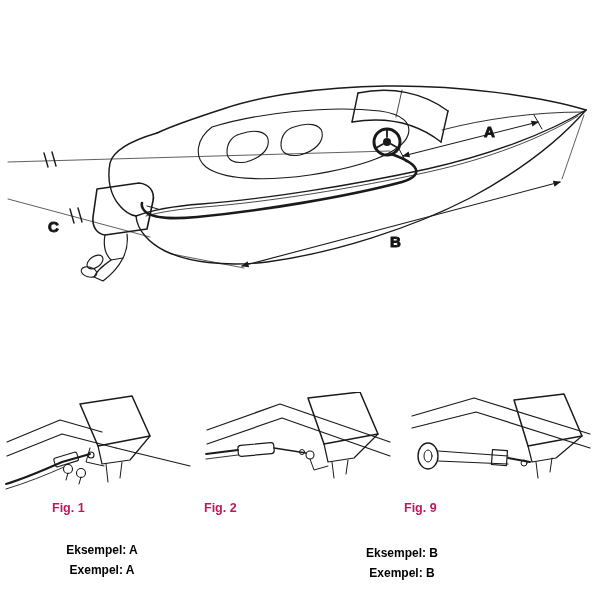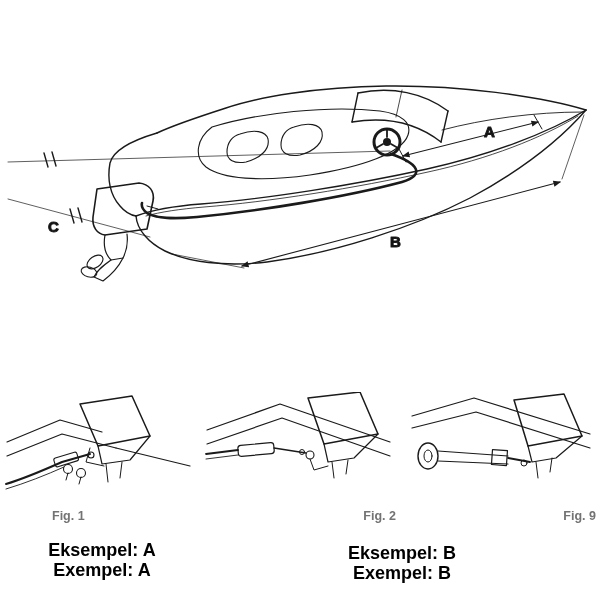--- a/index.html
+++ b/index.html
@@ -1,24 +1,24 @@
 <!DOCTYPE html>
 <html><head>
 <meta charset="utf-8">
 <style>
   * { margin:0; padding:0; box-sizing:border-box; }
   html,body { background:#ffffff; font-family:"Liberation Sans", sans-serif; }
   .page { position:relative; width:600px; height:600px; background:#ffffff; overflow:hidden; }
   .main-svg { position:absolute; top:0; left:0; }
   .fig { position:absolute; width:192px; }
   .fig svg { display:block; }
-  .fig-label { font-weight:bold; font-size:12.5px; color:#737373; margin-top:11px; }
-  .fig-label.center { text-align:right; }
+  .fig-label { font-weight:bold; font-size:12.5px; color:#be185d; margin-top:3px; }
+  .fig-label.center { text-align:left; }
   .fig-label.offset-left { padding-left:48px; }
-  .caption { position:absolute; text-align:center; font-weight:bold; font-size:18px; color:#000; line-height:20px; }
+  .caption { position:absolute; text-align:center; font-weight:bold; font-size:12px; color:#000; line-height:20px; }
   text.dim { font-family:"Liberation Sans", sans-serif; font-weight:bold; font-size:15px; fill:#111; }
   .ink { stroke:#1a1a1a; fill:none; stroke-linecap:round; stroke-linejoin:round; }
 </style>
 </head>
 <body>
 
 <div class="page">
 
   <svg class="main-svg" width="600" height="385" viewBox="0 0 600 385">
     <defs>

